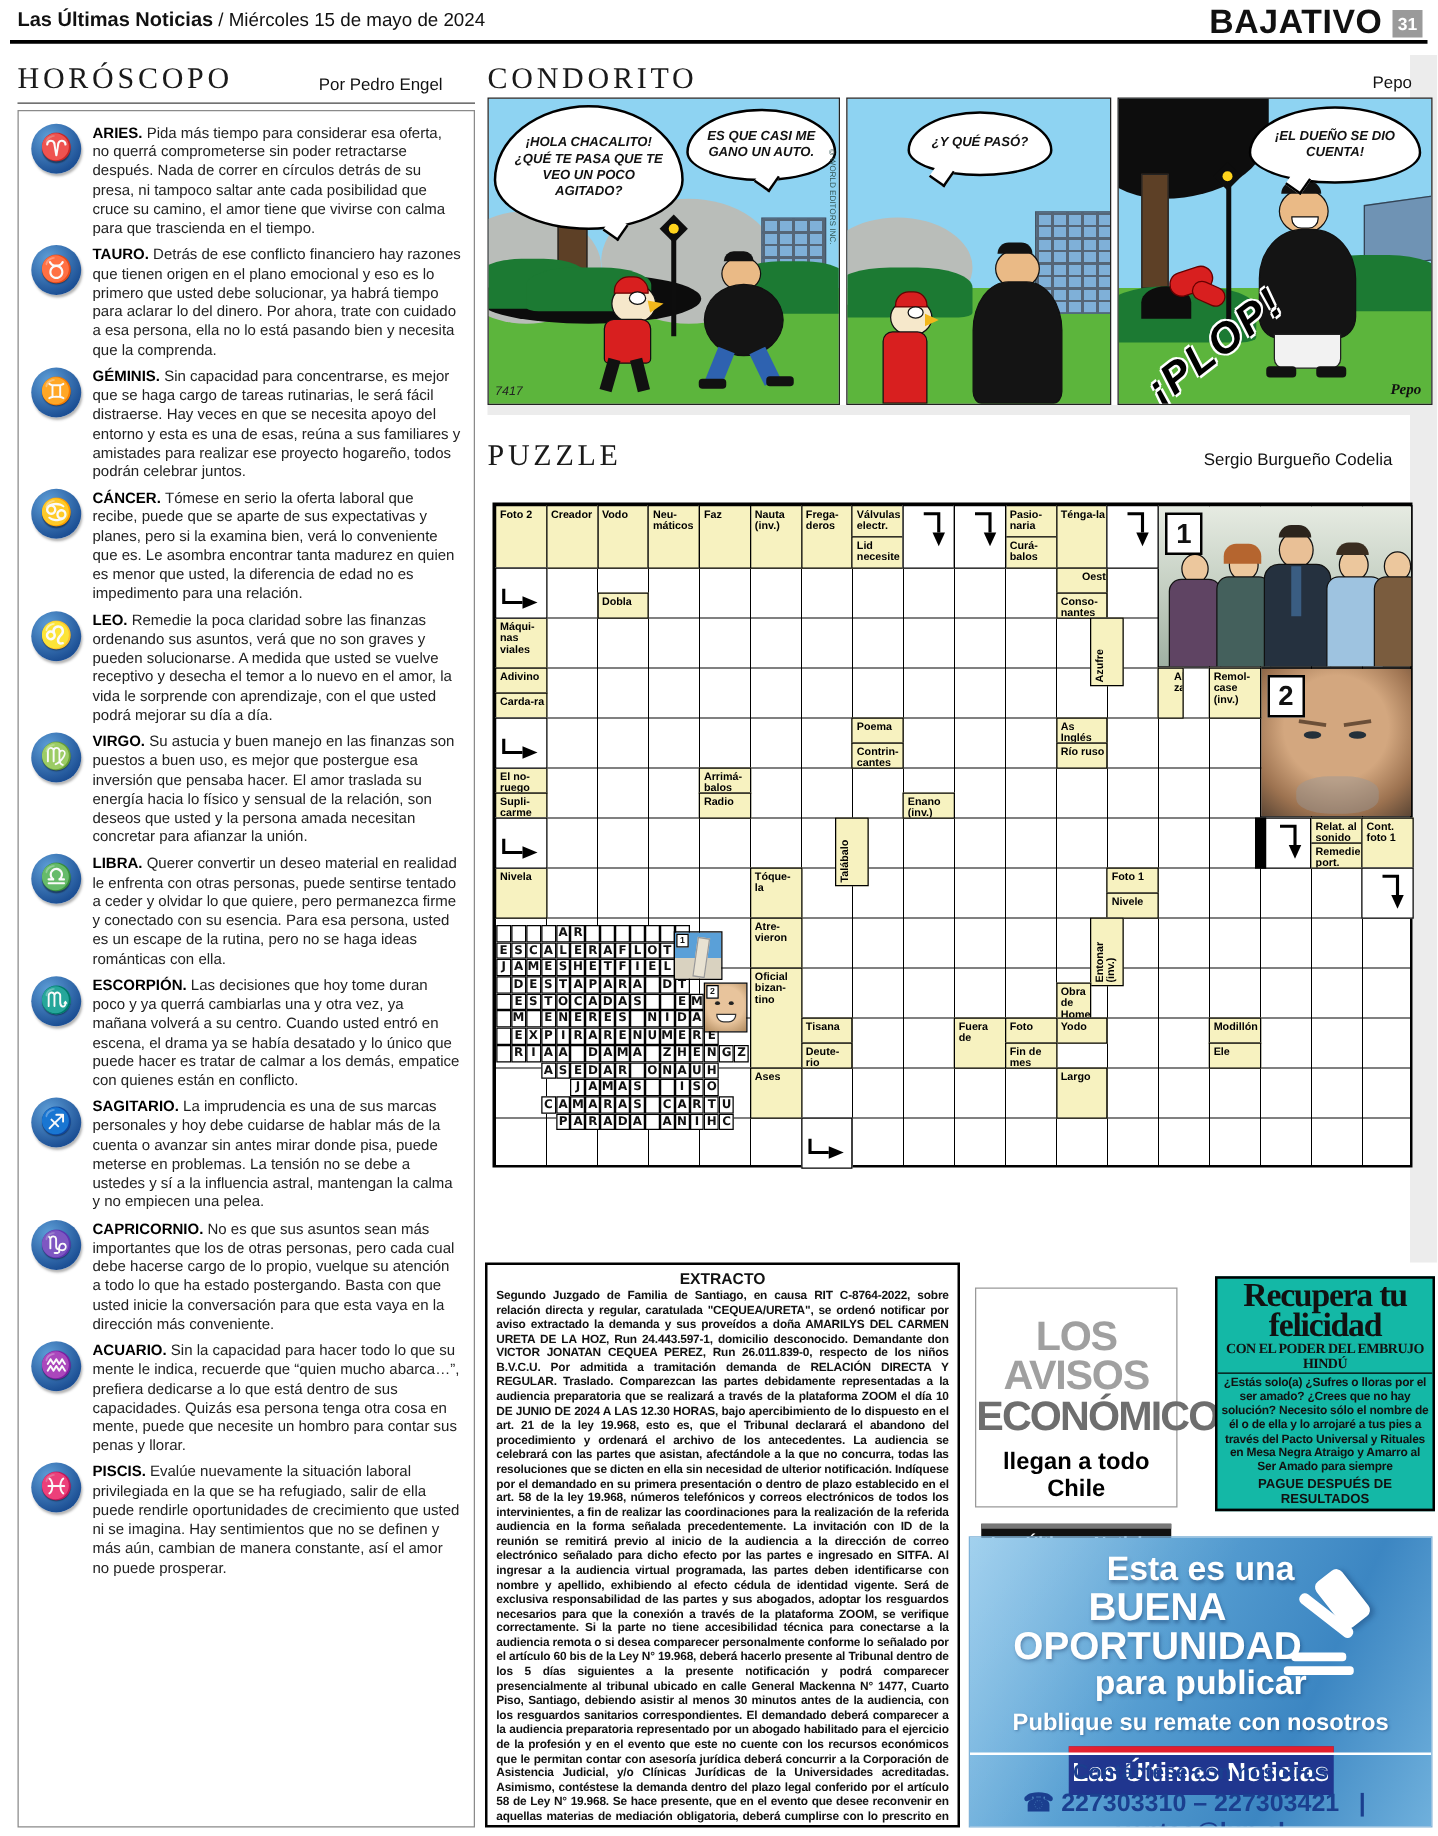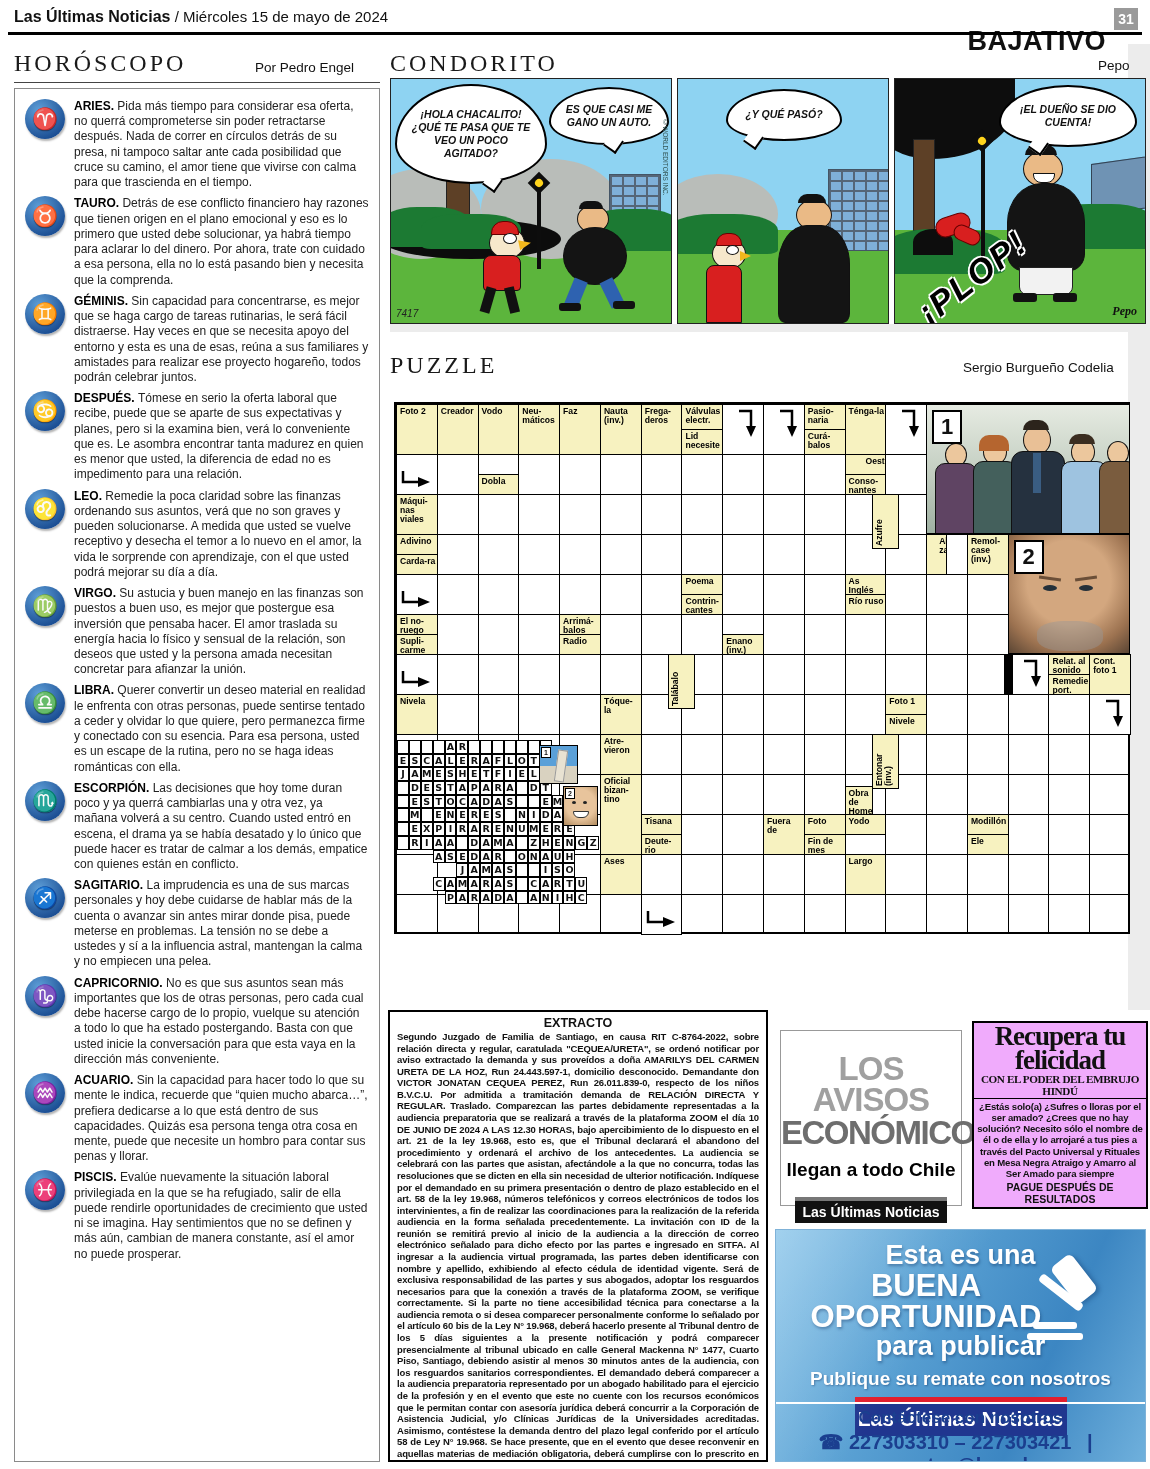--- a/index.html
+++ b/index.html
@@ -2,21 +2,21 @@
 <html><head>
 <meta charset="utf-8">
 <style>
   html,body{margin:0;padding:0;background:#fff;}
   .page{position:relative;width:1150px;height:1469px;background:#fff;overflow:hidden;
         font-family:"Liberation Sans",sans-serif;color:#111;}
   .abs{position:absolute;}
   
   .mast-left{left:14px;top:8px;font-size:15px;}
   .mast-left b{font-weight:900;font-size:16px;}
-  .mast-right{right:44px;top:2px;font-size:27px;font-weight:900;letter-spacing:.5px;margin-top:24px;}
+  .mast-right{right:44px;top:2px;font-size:27px;font-weight:900;letter-spacing:.5px;}
   .pagenum{right:12px;top:8px;width:24px;height:22px;background:#9a9a9a;color:#fff;
            font-weight:700;font-size:14px;text-align:center;line-height:22px;}
   .mast-rule{left:8px;right:8px;top:32px;height:3px;background:#000;}
   .edge-strip{left:1128px;top:44px;width:22px;height:966px;background:#ececec;}
   .comic-underband{left:390px;top:324px;width:756px;height:8px;background:#ececec;}
   
   .sec-title{font-family:"Liberation Serif",serif;font-size:24px;letter-spacing:3px;color:#1a1a1a;}
   .sec-by{font-size:13.5px;color:#111;}
   
   .h-box{left:14px;top:88px;width:366px;height:1374px;border:1px solid #8a8a8a;
@@ -75,29 +75,29 @@
   .sol-gap{width:11.9px;height:13.7px;}
   .sol-photo{position:absolute;border:1px solid #000;overflow:hidden;}
   .sol-badge{position:absolute;left:1px;top:1px;background:#fff;border:1px solid #000;width:8px;height:9px;
              font-size:7px;line-height:9px;text-align:center;font-weight:700;}
   
   .extracto{left:388px;top:1010px;width:380px;height:452px;border:2px solid #000;box-sizing:border-box;
             padding:4px 7px;overflow:hidden;}
   .ex-title{text-align:center;font-weight:900;font-size:12.5px;margin-bottom:1px;}
   .ex-body{font-size:9.5px;line-height:1.22;font-weight:600;text-align:justify;letter-spacing:-.15px;}
   
-  .ad-avisos{left:780px;top:1030px;width:182px;height:176px;border:1px solid #999;box-sizing:border-box;
+  .ad-avisos{left:780px;top:1030px;width:162px;height:176px;border:1px solid #999;box-sizing:border-box;
              text-align:center;padding-top:22px;}
   .av1{font-weight:900;font-size:33px;line-height:.95;color:#a0a0a0;letter-spacing:-1px;}
   .av2{font-weight:900;font-size:33px;line-height:1;color:#6e6e6e;letter-spacing:-1.5px;}
   .av3{font-weight:700;font-size:19px;color:#000;margin-top:10px;}
   .lun-logo-bw{display:inline-block;margin-top:16px;background:#111;color:#fff;font-weight:700;
                font-size:14px;padding:3px 8px;border-top:4px solid #777;}
   .ad-embrujo{left:972px;top:1021px;width:176px;height:188px;border:2px solid #000;box-sizing:border-box;
-              text-align:center;overflow:hidden;background:#f0abfc;}
+              text-align:center;overflow:hidden;background:#14b8a6;}
   .em-title{font-family:"Liberation Serif",serif;font-weight:700;font-size:27px;line-height:.88;
             letter-spacing:-1px;margin-top:2px;}
   .em-sub{font-family:"Liberation Serif",serif;font-weight:700;font-size:11.2px;letter-spacing:-.4px;
           border-bottom:1px solid #000;padding-bottom:1px;}
   .em-body{font-weight:700;font-size:9.6px;line-height:1.18;padding:2px 3px 0 3px;letter-spacing:-.2px;}
   .em-pague{font-weight:900;font-size:10.5px;margin-top:1px;}
   .em-phone{font-weight:900;font-size:15.5px;letter-spacing:-1px;border-top:2px solid #000;
             border-bottom:2px solid #000;margin-top:2px;padding:1px 0;}
   .ad-blue{left:775px;top:1229px;width:371px;height:233px;box-sizing:border-box;border:1px solid #7fb2d8;
      background:linear-gradient(115deg,#8cc6ea 0%,#5ba2d4 35%,#3c86c2 70%,#6fb0dc 100%);overflow:hidden;}
@@ -147,21 +147,21 @@
       <div class="h-entry">
         <div class="h-icon">♉</div>
         <div class="h-text"><b>TAURO. </b>Detrás de ese conflicto financiero hay razones que tienen origen en el plano emocional y eso es lo primero que usted debe solucionar, ya habrá tiempo para aclarar lo del dinero. Por ahora, trate con cuidado a esa persona, ella no lo está pasando bien y necesita que la comprenda.</div>
       </div>
       <div class="h-entry">
         <div class="h-icon">♊</div>
         <div class="h-text"><b>GÉMINIS. </b>Sin capacidad para concentrarse, es mejor que se haga cargo de tareas rutinarias, le será fácil distraerse. Hay veces en que se necesita apoyo del entorno y esta es una de esas, reúna a sus familiares y amistades para realizar ese proyecto hogareño, todos podrán celebrar juntos.</div>
       </div>
       <div class="h-entry">
         <div class="h-icon">♋</div>
-        <div class="h-text"><b>DESPUÉS. </b>Tómese en serio la oferta laboral que recibe, puede que se aparte de sus expectativas y planes, pero si la examina bien, verá lo conveniente que es. Le asombra encontrar tanta madurez en quien es menor que usted, la diferencia de edad no es impedimento para una relación.</div>
+        <div class="h-text"><b>CÁNCER. </b>Tómese en serio la oferta laboral que recibe, puede que se aparte de sus expectativas y planes, pero si la examina bien, verá lo conveniente que es. Le asombra encontrar tanta madurez en quien es menor que usted, la diferencia de edad no es impedimento para una relación.</div>
       </div>
       <div class="h-entry">
         <div class="h-icon">♌</div>
         <div class="h-text"><b>LEO. </b>Remedie la poca claridad sobre las finanzas ordenando sus asuntos, verá que no son graves y pueden solucionarse. A medida que usted se vuelve receptivo y desecha el temor a lo nuevo en el amor, la vida le sorprende con aprendizaje, con el que usted podrá mejorar su día a día.</div>
       </div>
       <div class="h-entry">
         <div class="h-icon">♍</div>
         <div class="h-text"><b>VIRGO. </b>Su astucia y buen manejo en las finanzas son puestos a buen uso, es mejor que postergue esa inversión que pensaba hacer. El amor traslada su energía hacia lo físico y sensual de la relación, son deseos que usted y la persona amada necesitan concretar para afianzar la unión.</div>
       </div>
       <div class="h-entry">

